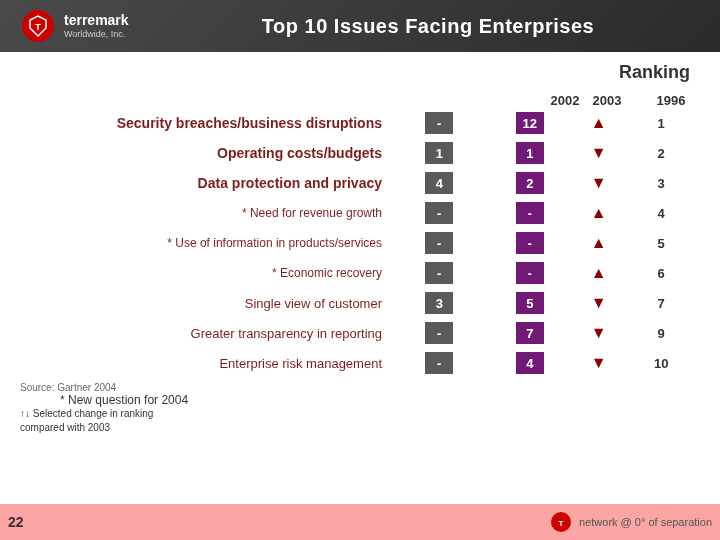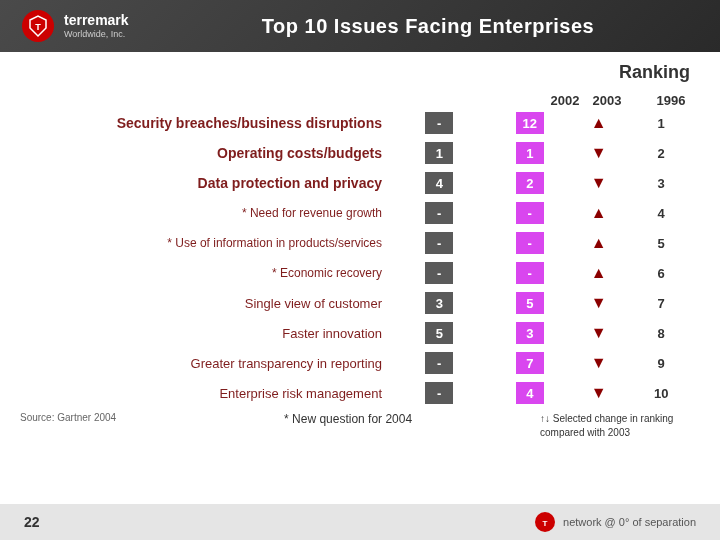--- a/index.html
+++ b/index.html
@@ -77,21 +77,21 @@
       display: inline-flex;
       align-items: center;
       justify-content: center;
       width: 28px;
       height: 22px;
       font-size: 13px;
       font-weight: bold;
       color: #fff;
     }
     .rank-dark {
-      background: #d946ef;
+      background: #701a75;
     }
 
     .arrow-cell {
       width: 22px;
       text-align: center;
     }
     .arrow-up {
       color: #8B0000;
       font-size: 16px;
       font-weight: bold;
@@ -137,25 +137,25 @@
       line-height: 1.4;
     }
 
     
     .bottom-bar {
       position: absolute;
       bottom: 0;
       left: 0;
       right: 0;
       height: 36px;
-      background: #e5e5e5;
+      background: #fca5a5;
       display: flex;
       align-items: center;
       justify-content: space-between;
-      padding: 0 24px;
+      padding: 0 8px;
     }
     .page-num {
       font-size: 14px;
       font-weight: bold;
       color: #333;
     }
     .tagline {
       font-size: 11px;
       color: #555;
       display: flex;
@@ -255,44 +255,37 @@
           <td class="rank-num-cell">6</td>
         </tr>
         <tr>
           <td class="issue-name">Single view of customer</td>
           <td class="rank-cell"><span class="rank-badge rank-dark" style="background: rgb(90, 90, 90);">3</span></td>
           <td class="rank-cell"><span class="rank-badge rank-dark">5</span></td>
           <td class="arrow-cell"><span class="arrow-down">▼</span></td>
           <td class="rank-num-cell">7</td>
         </tr>
         <tr>
-          <td class="issue-name">Faster innovation</td>
-          <td class="rank-cell"><span class="rank-badge rank-dark" style="background: rgb(90, 90, 90);">5</span></td>
-          <td class="rank-cell"><span class="rank-badge rank-dark">3</span></td>
-          <td class="arrow-cell"><span class="arrow-down">▼</span></td>
-          <td class="rank-num-cell">8</td>
-        </tr>
-        <tr>
           <td class="issue-name">Greater transparency in reporting</td>
           <td class="rank-cell"><span class="rank-badge rank-dark" style="background: rgb(90, 90, 90);">-</span></td>
           <td class="rank-cell"><span class="rank-badge rank-dark">7</span></td>
           <td class="arrow-cell"><span class="arrow-down">▼</span></td>
           <td class="rank-num-cell">9</td>
         </tr>
         <tr>
           <td class="issue-name">Enterprise risk management</td>
           <td class="rank-cell"><span class="rank-badge rank-dark" style="background: rgb(90, 90, 90);">-</span></td>
           <td class="rank-cell"><span class="rank-badge rank-dark">4</span></td>
           <td class="arrow-cell"><span class="arrow-down">▼</span></td>
           <td class="rank-num-cell">10</td>
         </tr>
       </tbody>
   </table>
 
-  <div class="footer-area" style="margin-top:4px;">
+  <div class="footer-area" style="margin-top:4px;flex-direction:column;">
     <div class="source-text">Source: Gartner 2004</div>
     <div class="new-question-text">* New question for 2004</div>
     <div class="legend-text">↑↓ Selected change in ranking compared with 2003</div>
   </div>
 </div>
 
 <div class="bottom-bar">
   <div class="page-num">22</div>
   <div class="tagline">
     <svg class="tagline-logo" viewBox="0 0 24 24" xmlns="http://www.w3.org/2000/svg">

